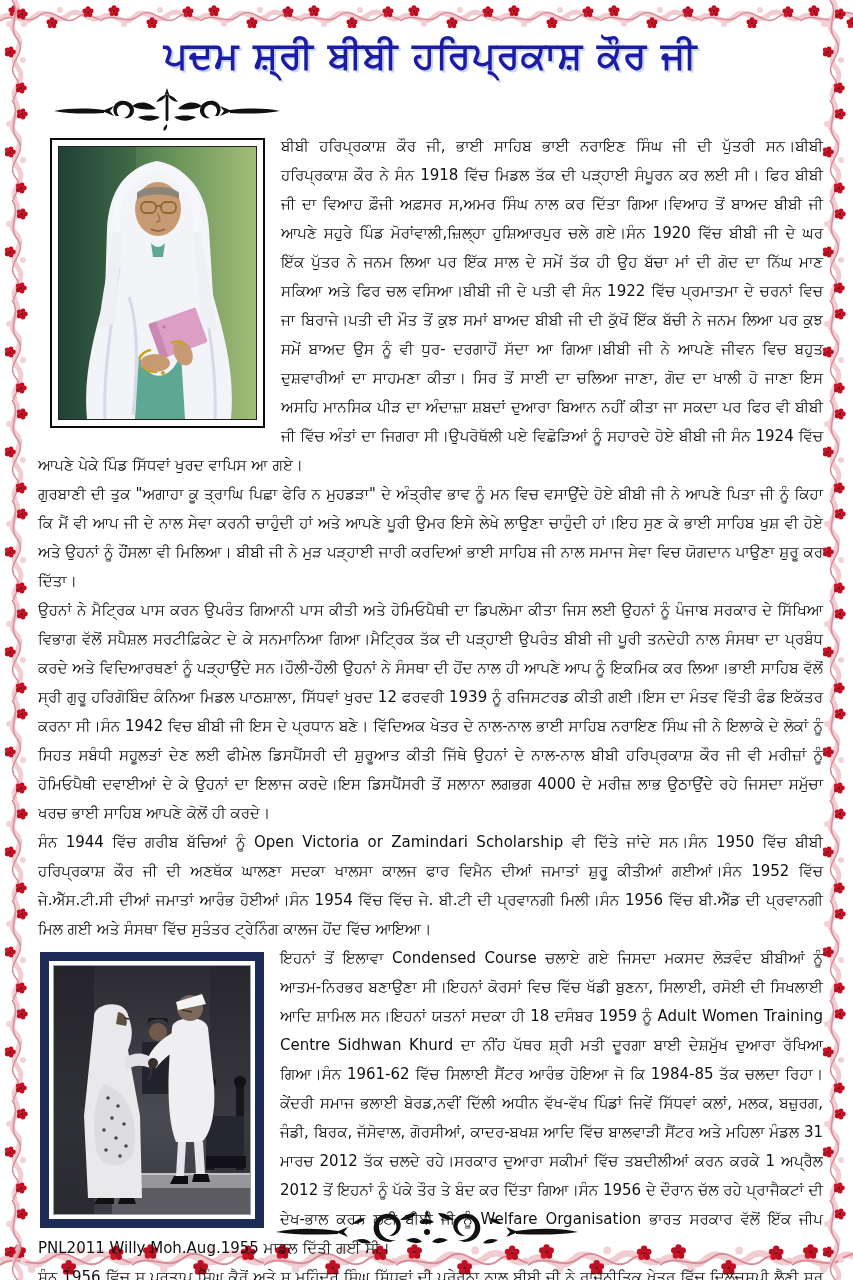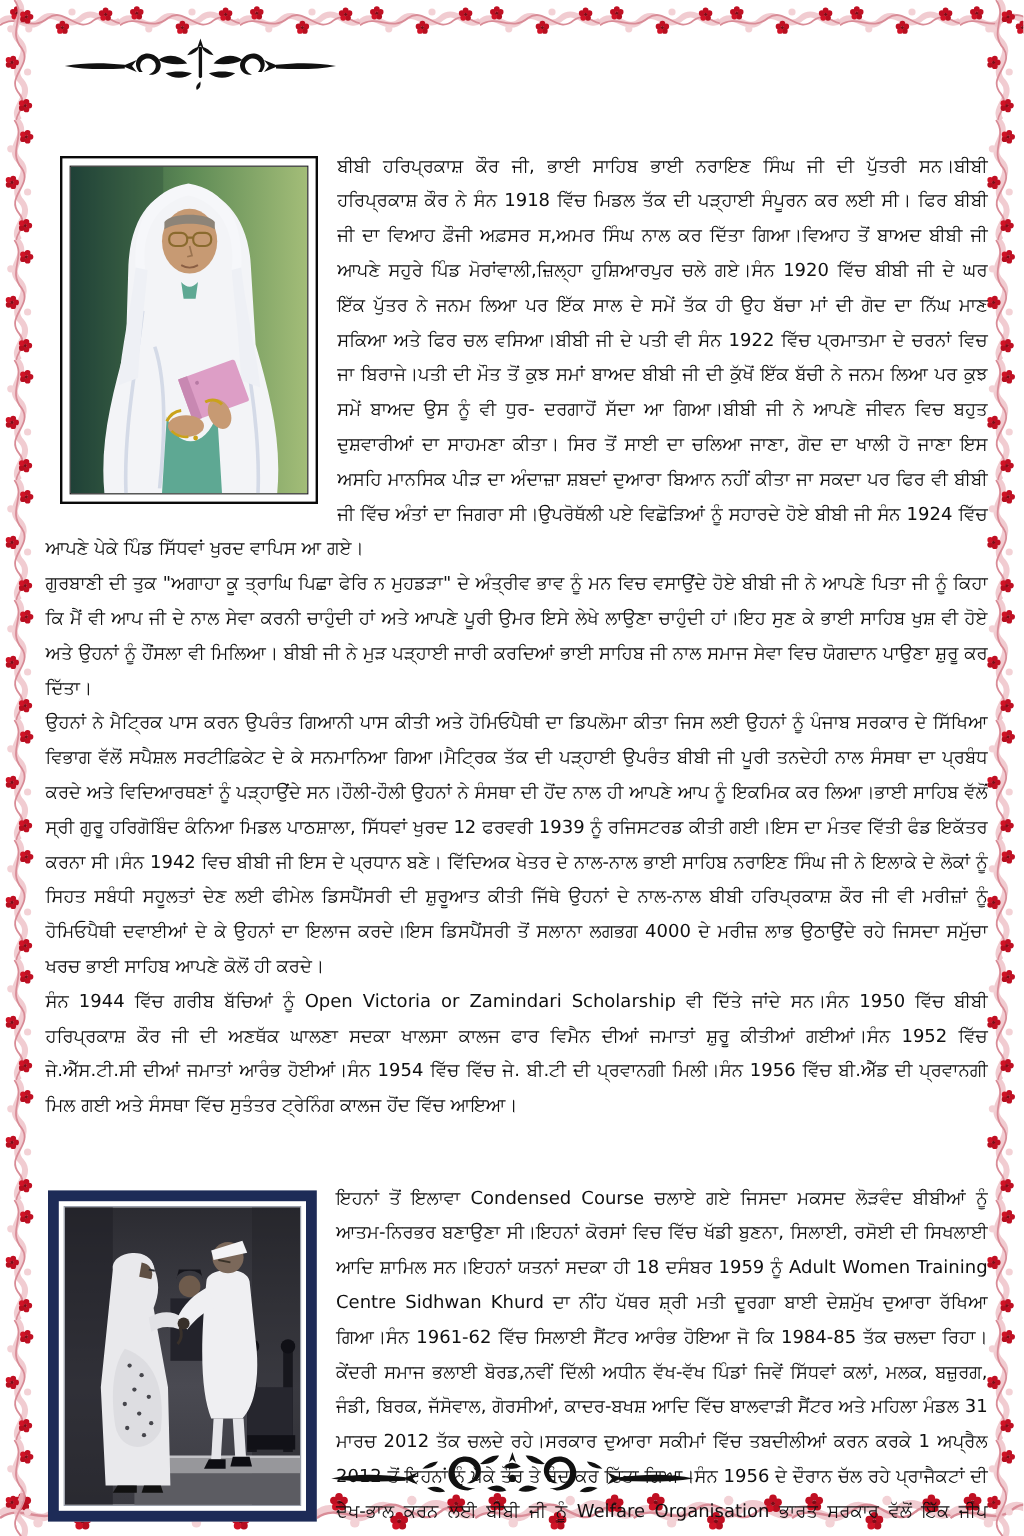--- a/index.html
+++ b/index.html
@@ -30,21 +30,21 @@
     letter-spacing:1px;
     text-shadow:2px 2px 0 #c9d5ec;
     line-height:52px;
   }
   .flourish-top{display:block;margin:4px 0 0 14px;}
   .flourish-bottom{
     position:absolute;left:50%;bottom:26px;transform:translateX(-50%);
   }
   .body-text{font-size:15px;line-height:29px;text-align:justify;}
   .body-text p{margin:0;}
-  .sec{overflow:visible;margin-top:48px;}
+  .sec{overflow:visible;}
   .clear{clear:both;}
 
   figure{margin:0;}
   .photo1{
     float:left;
     margin:6px 16px 2px 12px;
     border:2px solid #0a0a0a;
     background:#ffffff;
     padding:6px;
   }
@@ -139,20 +139,21 @@
         <use href="#vineTile" x="800" y="3"></use>
       <use href="#vineTile" x="900" y="3"></use>
         <use href="#vineTile" x="1000" y="3"></use>
         <use href="#vineTile" x="1100" y="3"></use>
       <use href="#vineTile" x="1200" y="3"></use>
     </g>
   </svg>
 
   <div class="content">
 
+    <h1 class="title">ਪਦਮ ਸ਼੍ਰੀ ਬੀਬੀ ਹਰਿਪ੍ਰਕਾਸ਼ ਕੌਰ ਜੀ</h1>
 
     <svg class="flourish-top" width="230" height="46" viewBox="0 0 230 46" xmlns="http://www.w3.org/2000/svg">
       <defs>
         <g id="flhalf">
           <path d="M2,25 C18,22 34,22 52,24 L52,27 C34,28 18,28 2,25 Z" fill="#111"></path>
           <path d="M50,25 l12,-5 l-4,5 l4,5 Z" fill="#111"></path>
           <path d="M64,30 c-8,-10 4,-20 14,-13 c8,6 3,17 -6,15 c6,-2 8,-9 3,-12 c-6,-4 -14,3 -8,10 Z" fill="#111"></path>
           <path d="M80,20 c8,-6 18,-4 24,3 c-8,1 -17,1 -24,-3 Z" fill="#111"></path>
           <path d="M86,31 c7,5 15,5 22,0 c-7,-2 -15,-2 -22,0 Z" fill="#111"></path>
           <path d="M104,16 q4,-6 10,-7 q-2,6 -10,7 Z" fill="#111"></path>

